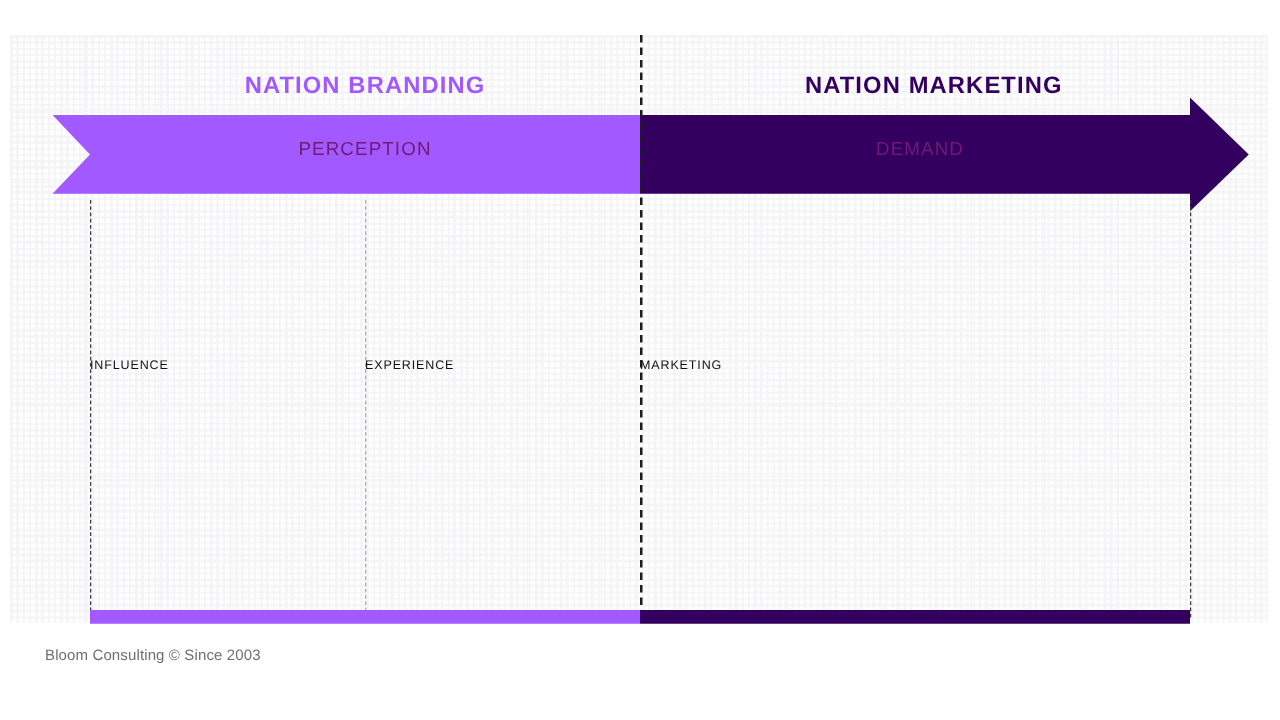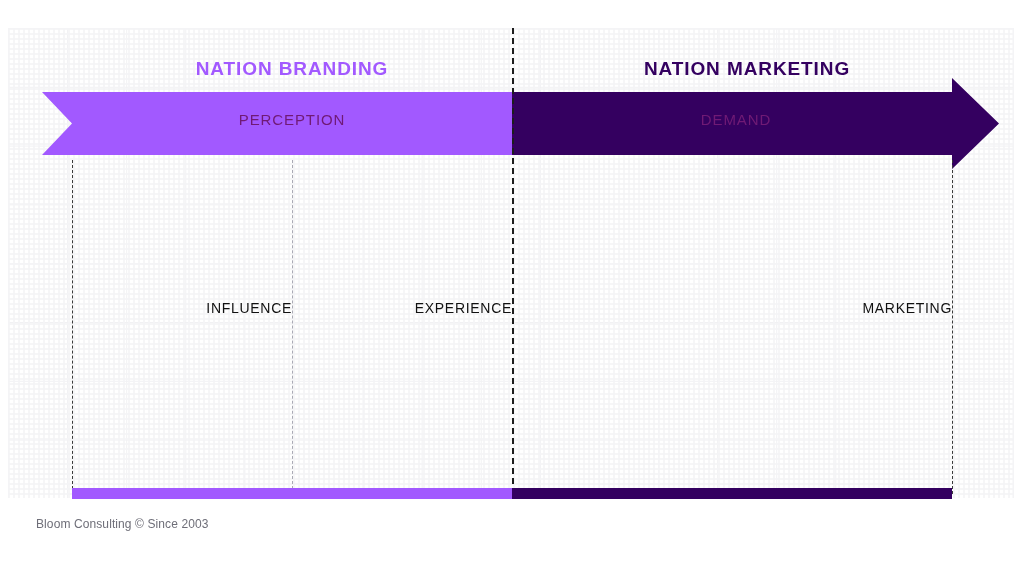--- a/index.html
+++ b/index.html
@@ -105,25 +105,25 @@
     border-left-style: dashed;
   }
   #dash-left   { left: 72px;  top: 160px; height: 334px; border-left-color: #3a3a3a; }
   #dash-mid2   { left: 292px; top: 160px; height: 334px; border-left-color: #a9a9b4; }
   #dash-center { left: 512px; top: 28px;  height: 466px; border-left-color: #1c1c1c; border-left-width: 2px; }
   #dash-right  { left: 952px; top: 160px; height: 334px; border-left-color: #3a3a3a; }
 
   
   .zone-label {
     position: absolute;
-    top: 300px;
-    font-size: 14px;
+    top: 287px;
+    font-size: 10px;
     letter-spacing: 0.7px;
     color: #111111;
-    text-align: right;
+    text-align: left;
     white-space: nowrap;
   }
   #zone-influence  { left: 72px;  width: 220px; }
   #zone-experience { left: 292px; width: 220px; }
   #zone-promotion  { left: 512px; width: 440px; }
 
   
   #bottombar {
     position: absolute;
     left: 72px;

